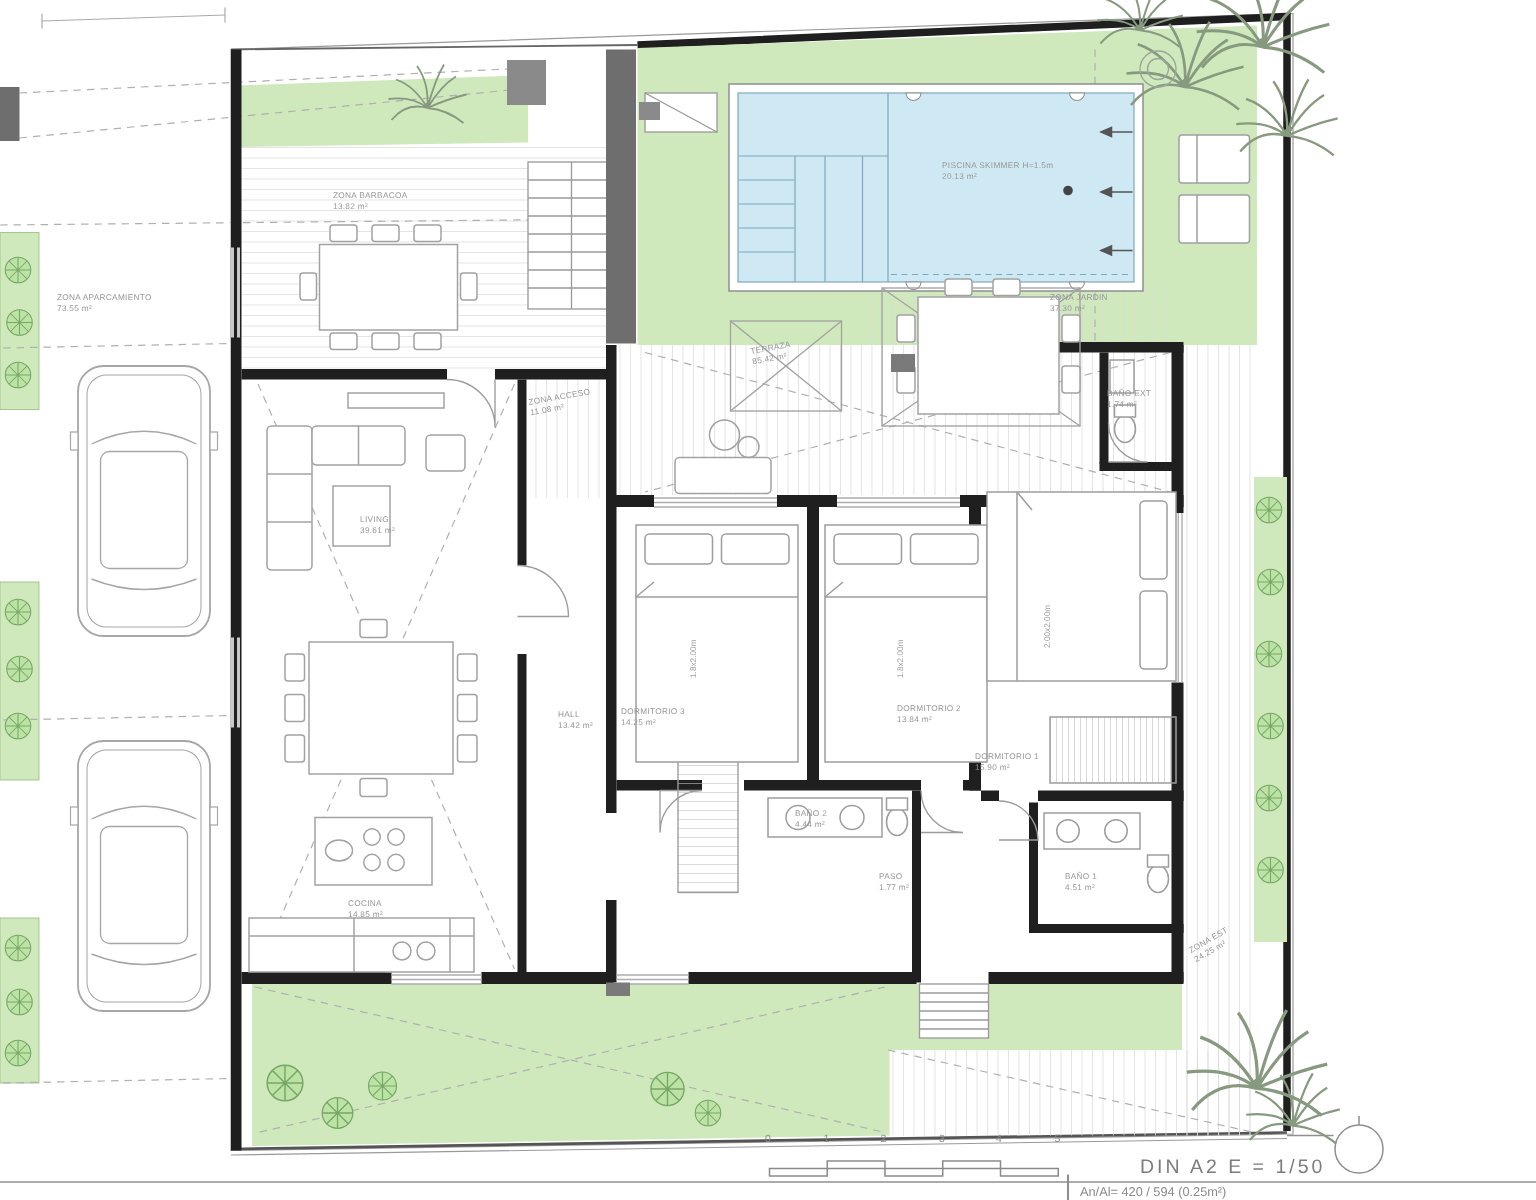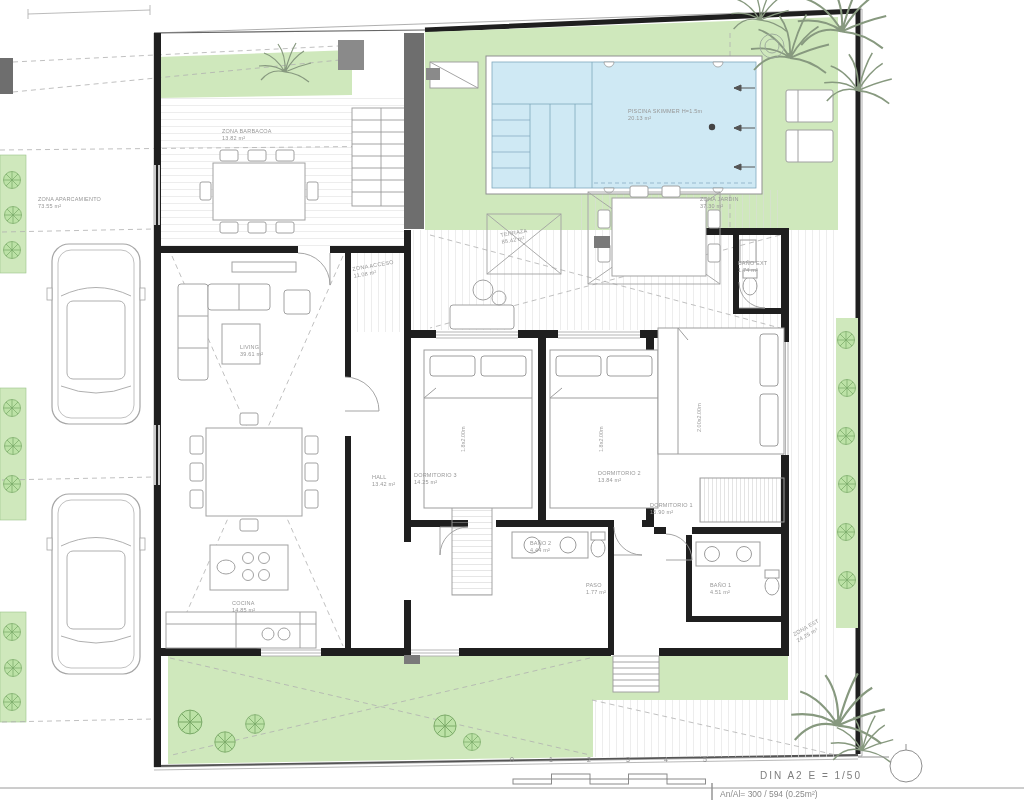--- a/index.html
+++ b/index.html
@@ -5,21 +5,21 @@
   html,body{margin:0;padding:0;background:#fff;}
   #plan{position:relative;width:1024px;height:800px;background:#fff;overflow:hidden;
         font-family:"Liberation Sans",sans-serif;}
   #plan svg{position:absolute;left:0;top:0;}
   .lbl{position:absolute;color:#979797;font-size:5.5px;line-height:1.3;letter-spacing:.2px;
        white-space:nowrap;transform-origin:left top;}
   .lbl span{display:block;}
   .bedlbl{position:absolute;color:#a0a0a0;font-size:5.5px;white-space:nowrap;
           transform-origin:left top;transform:rotate(-90deg);}
   .tick{position:absolute;color:#8a8a8a;font-size:7px;}
-  .din{position:absolute;left:760px;top:770px;color:#7d7d7d;font-size:10px;letter-spacing:2px;}
+  .din{position:absolute;left:760px;top:770px;color:#7d7d7d;font-size:13px;letter-spacing:2px;}
   .anal{position:absolute;left:720px;top:789px;color:#8a8a8a;font-size:8.5px;}
   .rot30{transform:rotate(-30deg);}
   .rot10{transform:rotate(-10deg);}
 </style>
 </head>
 <body>
 
 <div id="plan">
 <svg width="1024" height="800" viewBox="0 0 1024 800">
   <defs>
@@ -508,14 +508,14 @@
 <div class="bedlbl" style="left:696px;top:432px">2.00x2.00m</div>
 
 <span class="tick" style="left:510px;top:756px">0</span>
 <span class="tick" style="left:549px;top:756px">1</span>
 <span class="tick" style="left:587px;top:756px">2</span>
 <span class="tick" style="left:626px;top:756px">3</span>
 <span class="tick" style="left:664px;top:756px">4</span>
 <span class="tick" style="left:703px;top:756px">5</span>
 
 <div class="din">DIN A2  E = 1/50</div>
-<div class="anal">An/Al= 300 / 594 (0.25m²)</div>
+<div class="anal">An/Al= 420 / 594 (0.25m²)</div>
 </div>
 
 </body></html>

